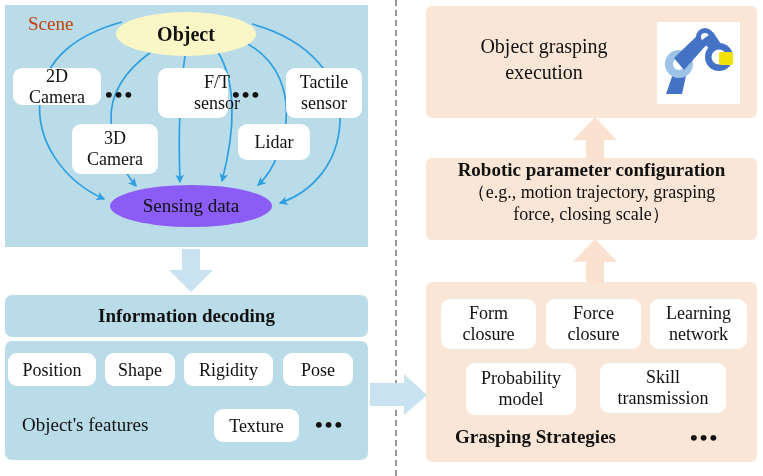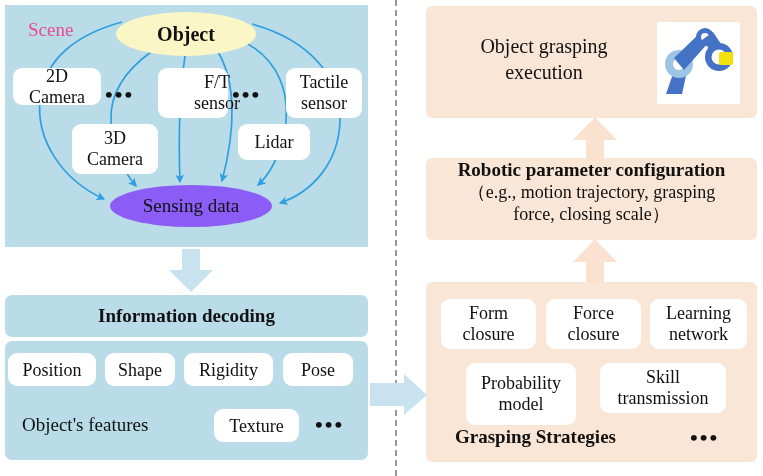--- a/index.html
+++ b/index.html
@@ -17,24 +17,24 @@
 
   
   .abs { position: absolute; box-sizing: border-box; }
 
   
   .scene-panel {
     left: 5px; top: 5px; width: 363px; height: 242px;
     background: #b9dce8;
   }
   .scene-label {
-    left: 28px; top: 19px;
+    left: 28px; top: 13px;
     font-size: 19px;
     line-height: 22px;
-    color: #ec4899;
+    color: #c2410c;
   }
   .ellipse {
     border-radius: 50%;
     display: flex; align-items: center; justify-content: center;
     text-align: center;
   }
   .object-ellipse {
     left: 116px; top: 12px; width: 140px; height: 44px;
     background: #fbf6c6;
     font-weight: bold;
@@ -154,21 +154,21 @@
   .gbox {
     background: #ffffff;
     border-radius: 9px;
     display: flex; align-items: center; justify-content: center;
     text-align: center;
     font-size: 18px; line-height: 21px;
   }
   .gb-form      { left: 441px; top: 299px; width: 95px;  height: 50px; }
   .gb-force     { left: 546px; top: 299px; width: 95px;  height: 50px; }
   .gb-learning  { left: 650px; top: 299px; width: 97px;  height: 50px; }
-  .gb-prob      { left: 466px; top: 363px; width: 110px; height: 62px; }
+  .gb-prob      { left: 466px; top: 363px; width: 110px; height: 52px; }
   .gb-skill     { left: 600px; top: 363px; width: 126px; height: 50px; font-family: Liberation Serif, serif; }
 
   .strategy-title {
     left: 455px; top: 425px;
     font-weight: bold; font-size: 19px; line-height: 24px;
   }
   .dots-d { left: 690px; top: 427px; }
 </style>
 </head>
 <body>

